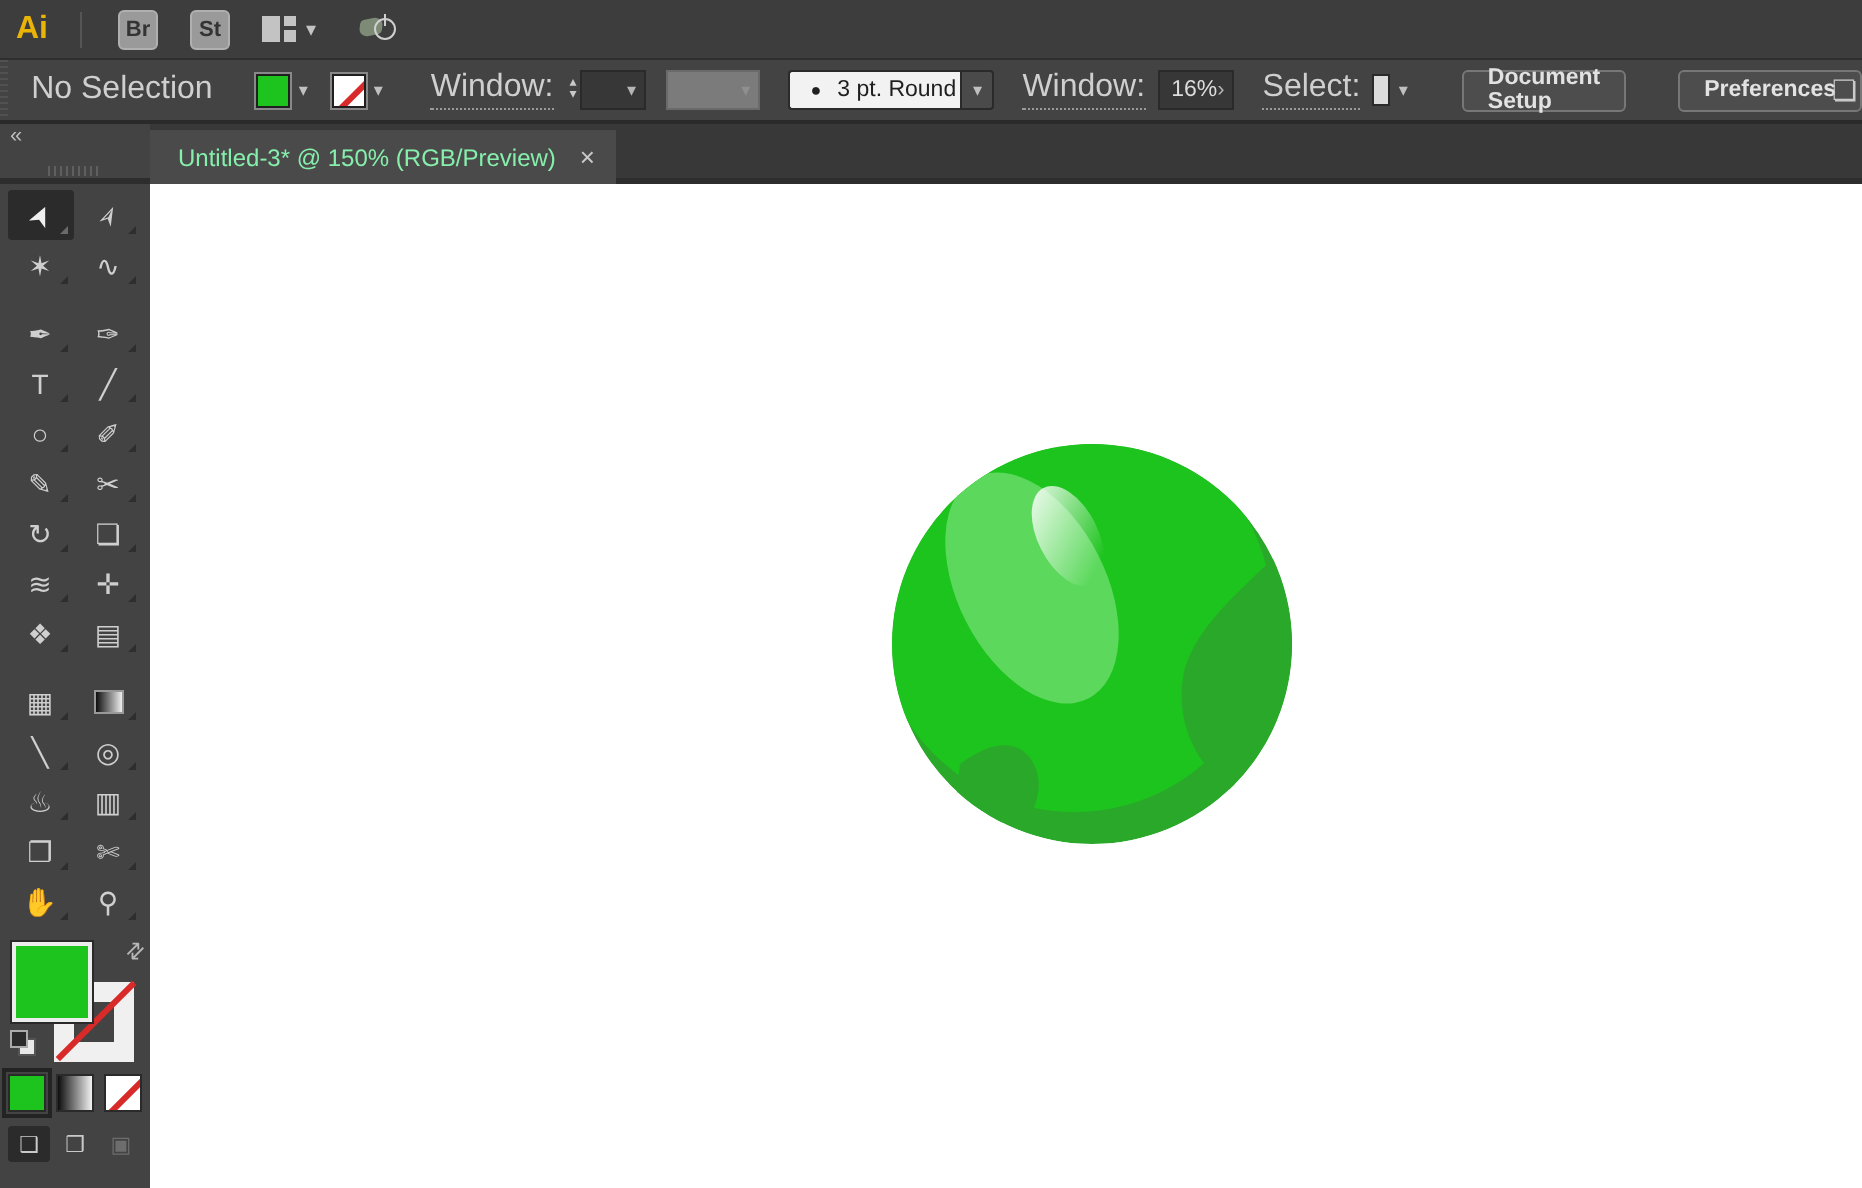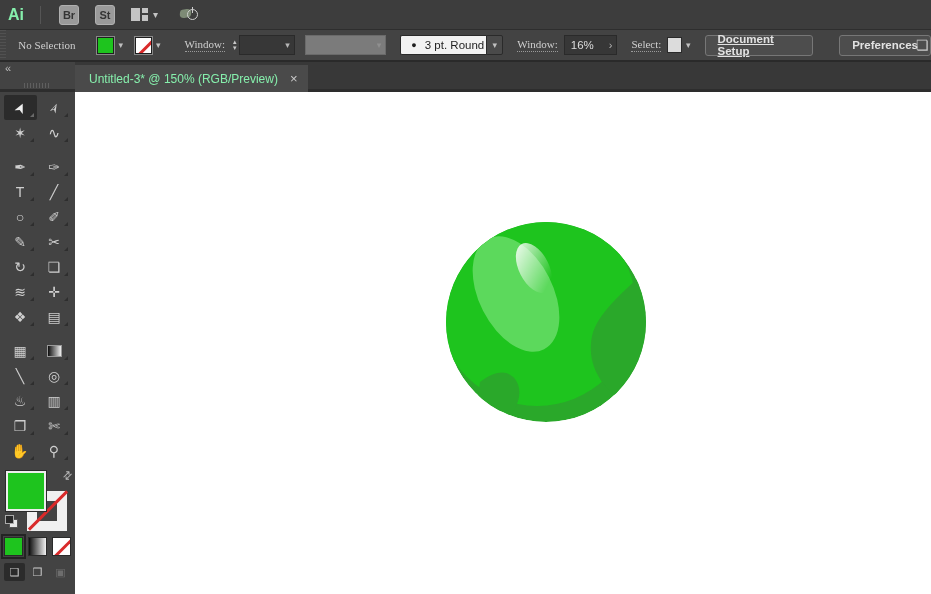--- a/index.html
+++ b/index.html
@@ -2,42 +2,42 @@
 <html><head>
 <meta charset="utf-8">
 <style>
   * { margin:0; padding:0; box-sizing:border-box; }
   html,body { width:931px; height:594px; overflow:hidden; }
   body { font-family:"Liberation Sans", sans-serif; background:#3d3d3d; color:#d6d6d6; }
   #app { position:relative; width:931px; height:594px; display:flex; flex-direction:column; }
 
   
   .menu-bar { height:30px; background:#3d3d3d; display:flex; align-items:center; border-bottom:1px solid #2e2e2e; flex:0 0 30px; }
-  .ai-logo { font-weight:bold; font-size:16px; color:#86efac; padding:0 10px 0 8px; }
+  .ai-logo { font-weight:bold; font-size:16px; color:#eab308; padding:0 10px 0 8px; }
   .menu-items { display:flex; align-items:center; }
   .menu-item { font-size:12.5px; color:#d8d8d8; padding:7px 13px; cursor:default; }
   .menu-sep { width:1px; height:18px; background:#555; margin:0 10px 0 6px; }
   .sq-btn { width:20px; height:20px; margin:0 8px; background:#9a9a9a; border:1px solid #b0b0b0; border-radius:3px;
             color:#343434; font-size:11px; font-weight:bold; display:flex; align-items:center; justify-content:center; }
   .ws-switcher { display:flex; align-items:center; margin:0 8px; }
   .ws-icon { position:relative; width:17px; height:13px; }
   .ws-icon .cell { position:absolute; background:#c3c3c3; }
   .ws-icon .c1 { left:0; top:0; width:9px; height:13px; }
   .ws-icon .c2 { left:11px; top:0; width:6px; height:5px; }
   .ws-icon .c3 { left:11px; top:7px; width:6px; height:6px; }
   .chev { font-size:10px; color:#c3c3c3; margin-left:5px; }
   .power-icon { position:relative; width:18px; height:16px; margin-left:14px; }
   .power-icon .leaf { position:absolute; left:0; top:2px; width:11px; height:9px; background:#7d8a75; transform:skewX(-18deg) rotate(-12deg); border-radius:2px 5px 2px 5px; }
   .power-icon .ring { position:absolute; right:0; top:2px; width:11px; height:11px; border:1.5px solid #cfcfcf; border-radius:50%; }
   .power-icon .stick { position:absolute; right:5px; top:0; width:1.5px; height:6px; background:#cfcfcf; }
 
   
   .control-bar { height:32px; background:#434343; border-bottom:2px solid #2a2a2a; display:flex; align-items:center; flex:0 0 32px; position:relative; }
   .cb-grip { width:7px; height:100%; background:repeating-linear-gradient(to bottom,#5a5a5a 0 1px,transparent 1px 3px); background-size:3px 3px; background-repeat:repeat; margin-right:6px; opacity:.6; }
-  .cb-label { font-size:11px; color:#cfcfcf; margin:12px 6px; white-space:nowrap;font-family:Liberation Serif, serif; }
+  .cb-label { font-size:16px; color:#cfcfcf; margin:12px 6px; white-space:nowrap; }
   .dotted-u { border-bottom:1px dotted #9a9a9a; padding-bottom:1px; }
   .swatch-combo { display:flex; align-items:center; margin:0 4px; }
   .swatch { width:17px; height:17px; border:1px solid #1f1f1f; outline:1px solid #888; }
   .swatch.fill-green { background:#1ec41e; }
   .swatch.stroke-none { position:relative; background:#fff; overflow:hidden; }
   .swatch.stroke-none::after { content:""; position:absolute; left:-3px; top:7px; width:28px; height:2.5px; background:#d92a2a; transform:rotate(-45deg); }
   .combo-chev { font-size:9px; color:#c0c0c0; padding:2px 4px; }
   .stepper { display:flex; flex-direction:column; justify-content:center; margin-left:2px; color:#c9c9c9; font-size:7px; line-height:6px; }
   .dd-dark { width:62px; height:20px; background:#373737; border:1px solid #2a2a2a; display:flex; align-items:center; justify-content:flex-end; margin-left:2px; }
   .dd-dark .combo-chev { color:#b5b5b5; }
@@ -166,21 +166,21 @@
     <span class="cb-label dotted-u" style="margin-left:14px;">Window:</span>
     <div class="opacity-field">
       <span>16%</span>
       <span class="opacity-arrow">›</span>
     </div>
 
     <span class="cb-label dotted-u" style="margin-left:14px;">Select:</span>
     <span class="style-swatch"></span>
     <span class="combo-chev">▾</span>
 
-    <div class="cb-button" style="margin-left:10px;text-decoration:underline;">Document Setup</div>
+    <div class="cb-button" style="margin-left:23px;">Document Setup</div>
     <div class="cb-button">Preferences</div>
 
     <span class="dock-cut-icon">❏</span>
   </div>
 
   <div class="tab-row">
     <div class="tools-header">
       <span class="collapse-chevrons">«</span>
       <span class="tools-grip"></span>
     </div>

